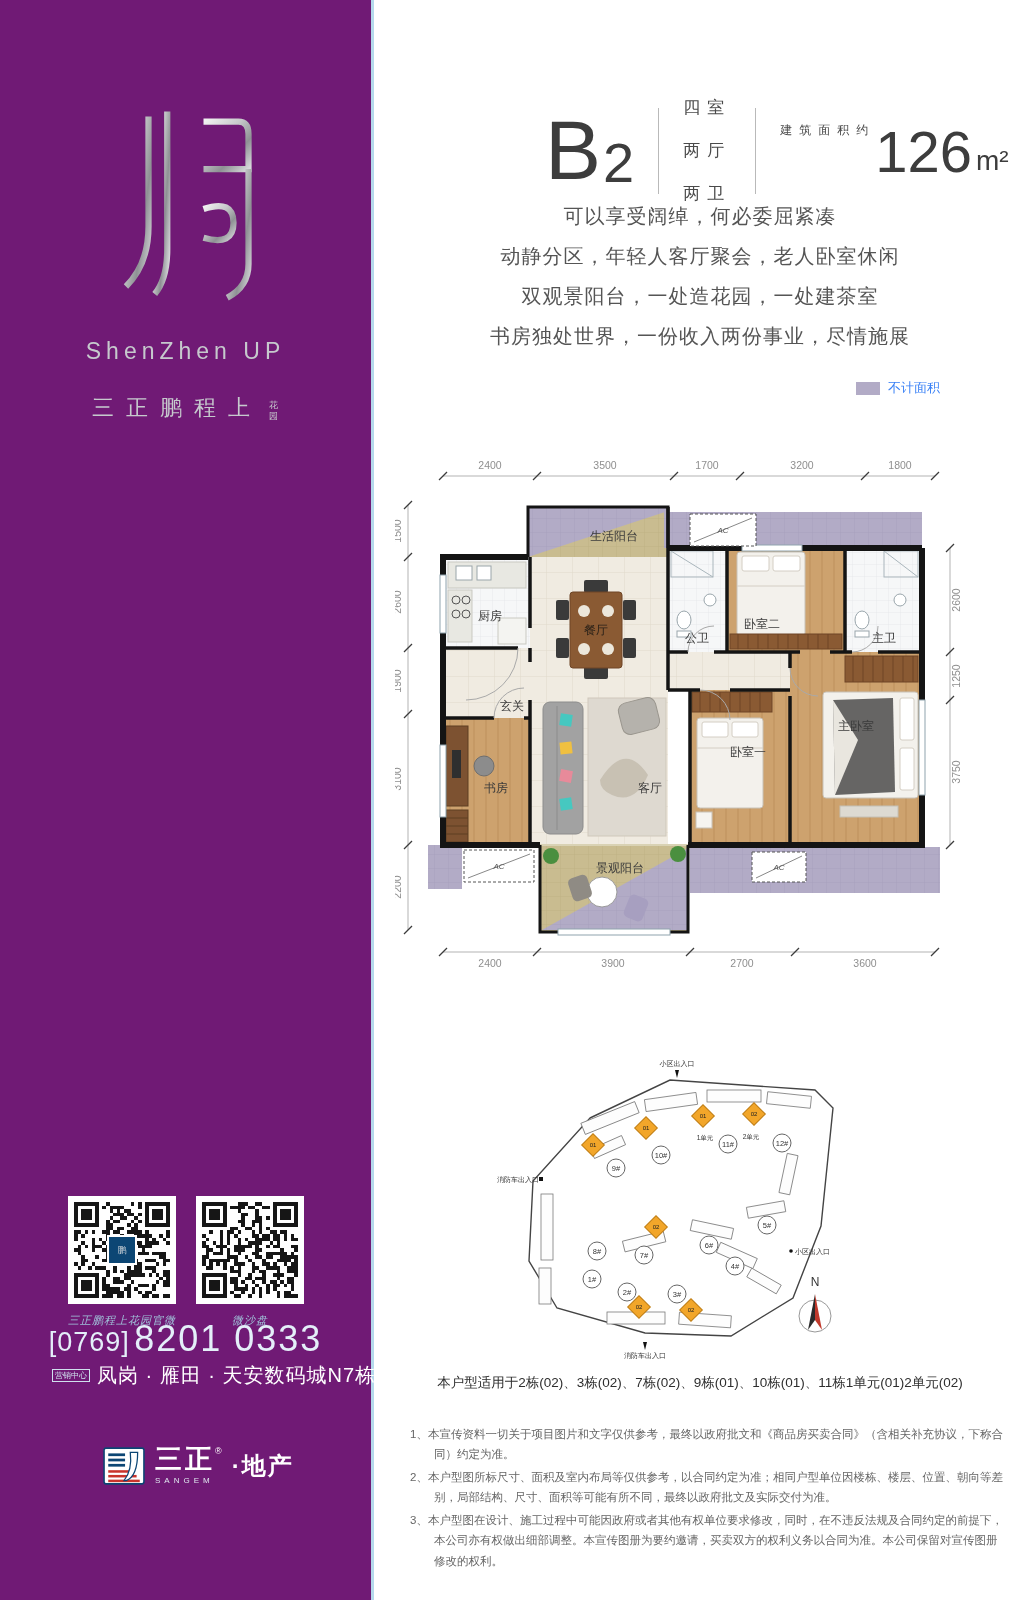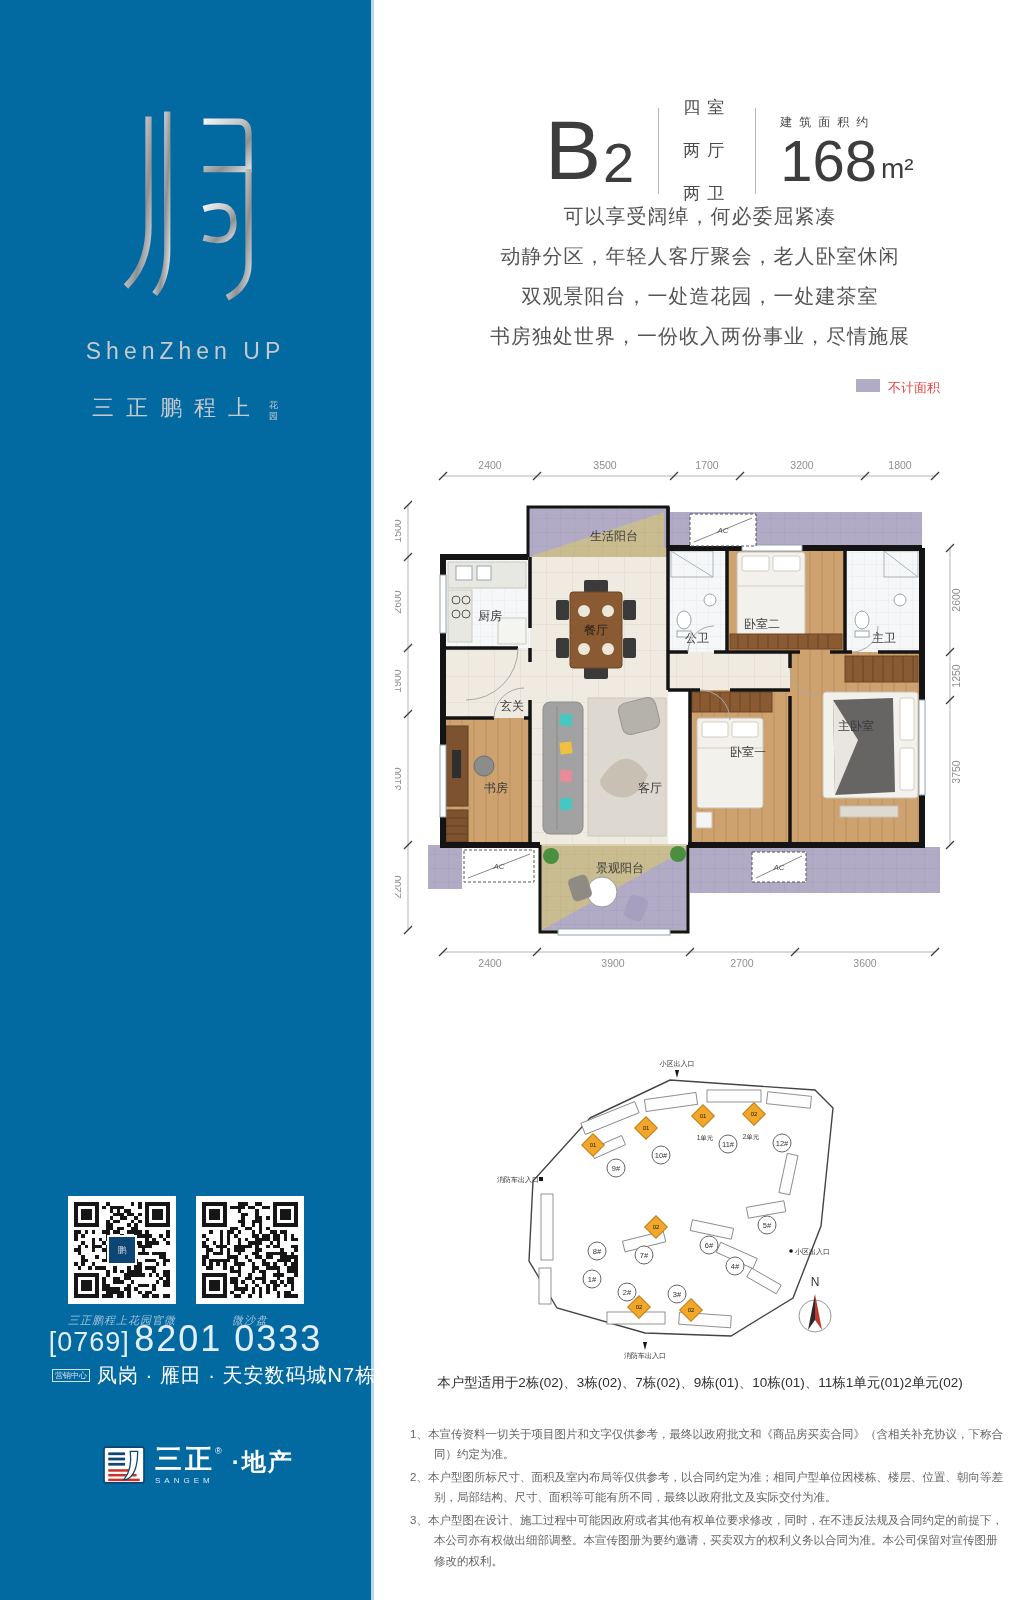--- a/index.html
+++ b/index.html
@@ -3,62 +3,62 @@
 <meta charset="utf-8">
 <style>
   html,body{margin:0;padding:0;}
   body{
     width:1013px;height:1600px;position:relative;background:#ffffff;
     font-family:"Liberation Sans","DejaVu Sans",sans-serif;overflow:hidden;
   }
   
   .sidebar{
     position:absolute;left:0;top:0;width:371px;height:1600px;
-    background:#0369a1;border-right:3px solid #b5d9ec;
+    background:#701a75;border-right:3px solid #b5d9ec;
   }
   .logo-wrap{position:absolute;top:88px;left:0;width:371px;text-align:center;}
   .brandmark{width:150px;height:232px;}
   .brand-en{margin-top:14px;color:#c6c9cd;font-size:23px;letter-spacing:5px;font-weight:400;}
   .brand-cn-row{margin-top:28px;display:flex;justify-content:center;align-items:flex-end;gap:6px;color:#c6c9cd;}
   .brand-cn{font-size:22px;letter-spacing:12px;}
   .brand-tag{font-size:9px;width:11px;line-height:1.15;letter-spacing:0;text-align:center;word-break:break-all;padding-bottom:2px;}
   .qr-row{position:absolute;top:1196px;left:68px;display:flex;gap:20px;}
   .qr-cell{width:108px;text-align:center;}
   .qr-box{width:96px;height:96px;background:#fff;padding:6px;position:relative;}
   .qr-box svg{width:96px;height:96px;display:block;}
   .qr-logo{position:absolute;left:39px;top:39px;width:30px;height:30px;background:#0c4674;border:2px solid #fff;box-sizing:border-box;display:flex;align-items:center;justify-content:center;color:#cdd3d8;font-size:9px;}
   .qr-label{margin-top:9px;color:#9fc0d8;font-size:11px;letter-spacing:1px;font-style:italic;}
   .phone-row{position:absolute;top:1318px;left:0;width:371px;text-align:center;color:#e4eff9;white-space:nowrap;}
   .phone-area{font-size:27px;letter-spacing:1px;vertical-align:baseline;}
   .phone-num{font-size:36px;letter-spacing:2px;font-weight:400;}
   .addr-row{position:absolute;top:1362px;left:0;width:428px;display:flex;justify-content:center;align-items:center;gap:7px;color:#ffffff;}
   .mk-badge{border:1px solid #cfe0ee;color:#cfe0ee;font-size:8px;line-height:1.2;padding:1px 2px;text-align:center;}
   .addr-text{font-size:20px;letter-spacing:1px;}
-  .company-row{position:absolute;top:1446px;left:103px;display:flex;align-items:flex-start;gap:10px;color:#fff;}
+  .company-row{position:absolute;top:1446px;left:103px;display:flex;align-items:center;gap:10px;color:#fff;}
   .emblem{width:42px;height:38px;}
   .company-cn{font-size:27px;font-weight:bold;letter-spacing:3px;line-height:1;}
   .company-reg{font-size:9px;vertical-align:top;}
   .company-en{font-size:8px;letter-spacing:4px;margin-top:3px;color:#dfe8f0;}
   .company-suffix{font-size:24px;font-weight:bold;letter-spacing:2px;}
   
   .unit-header{position:absolute;left:545px;top:96px;display:flex;align-items:center;color:#3d3d3d;}
   .unit-code{display:flex;align-items:flex-end;line-height:0.85;}
   .unit-letter{font-size:84px;font-weight:300;}
   .unit-digit{font-size:56px;font-weight:300;margin-left:2px;}
   .vdiv{width:1px;height:86px;background:#b9b9b9;margin:0 24px;}
   .rooms-col{display:flex;flex-direction:column;gap:20px;font-size:17px;letter-spacing:7px;color:#4a4a4a;}
-  .area-col{display:flex;flex-direction:column;}
+  .area-col{display:flex;flex-direction:row;text-align:right;}
   .area-label{font-size:12px;letter-spacing:7px;color:#4a4a4a;}
   .area-num-row{display:flex;align-items:flex-end;margin-top:4px;}
   .area-value{font-size:58px;font-weight:300;line-height:0.9;}
   .area-unit{font-size:28px;font-weight:300;margin:0 0 2px 4px;}
   
   .taglines{position:absolute;left:400px;top:196px;width:600px;text-align:center;color:#555555;font-size:20px;line-height:2.0;letter-spacing:1px;}
   
-  .legend{position:absolute;left:856px;top:379px;display:flex;gap:8px;font-size:13px;color:#ef4444;}
+  .legend{position:absolute;left:856px;top:379px;display:flex;align-items:center;gap:8px;font-size:13px;color:#3b82f6;}
   .legend-swatch{width:24px;height:13px;background:#b2abc6;}
   
   .floorplan{position:absolute;left:395px;top:438px;width:580px;height:530px;}
   .siteplan{position:absolute;left:495px;top:1046px;width:370px;height:318px;}
   .fp-caption{position:absolute;left:400px;top:1374px;width:600px;text-align:center;font-size:13.5px;color:#2e2e2e;}
   .disclaimer{position:absolute;left:410px;top:1424px;width:594px;color:#666;font-size:11.5px;line-height:1.78;}
   .disclaimer div{padding-left:24px;text-indent:-24px;margin-bottom:2px;}
   svg text{font-family:"Liberation Sans","DejaVu Sans",sans-serif;}
 </style>
 </head>
@@ -670,21 +670,21 @@
   <div class="vdiv"></div>
   <div class="rooms-col">
     <span>四室</span>
     <span>两厅</span>
     <span>两卫</span>
   </div>
   <div class="vdiv"></div>
   <div class="area-col">
     <span class="area-label">建筑面积约</span>
     <span class="area-num-row">
-      <span class="area-value">168</span>
+      <span class="area-value">126</span>
       <span class="area-unit">m²</span>
     </span>
   </div>
 </div>
 
 <div class="taglines">
   <div>可以享受阔绰，何必委屈紧凑</div>
   <div>动静分区，年轻人客厅聚会，老人卧室休闲</div>
   <div>双观景阳台，一处造花园，一处建茶室</div>
   <div>书房独处世界，一份收入两份事业，尽情施展</div>

